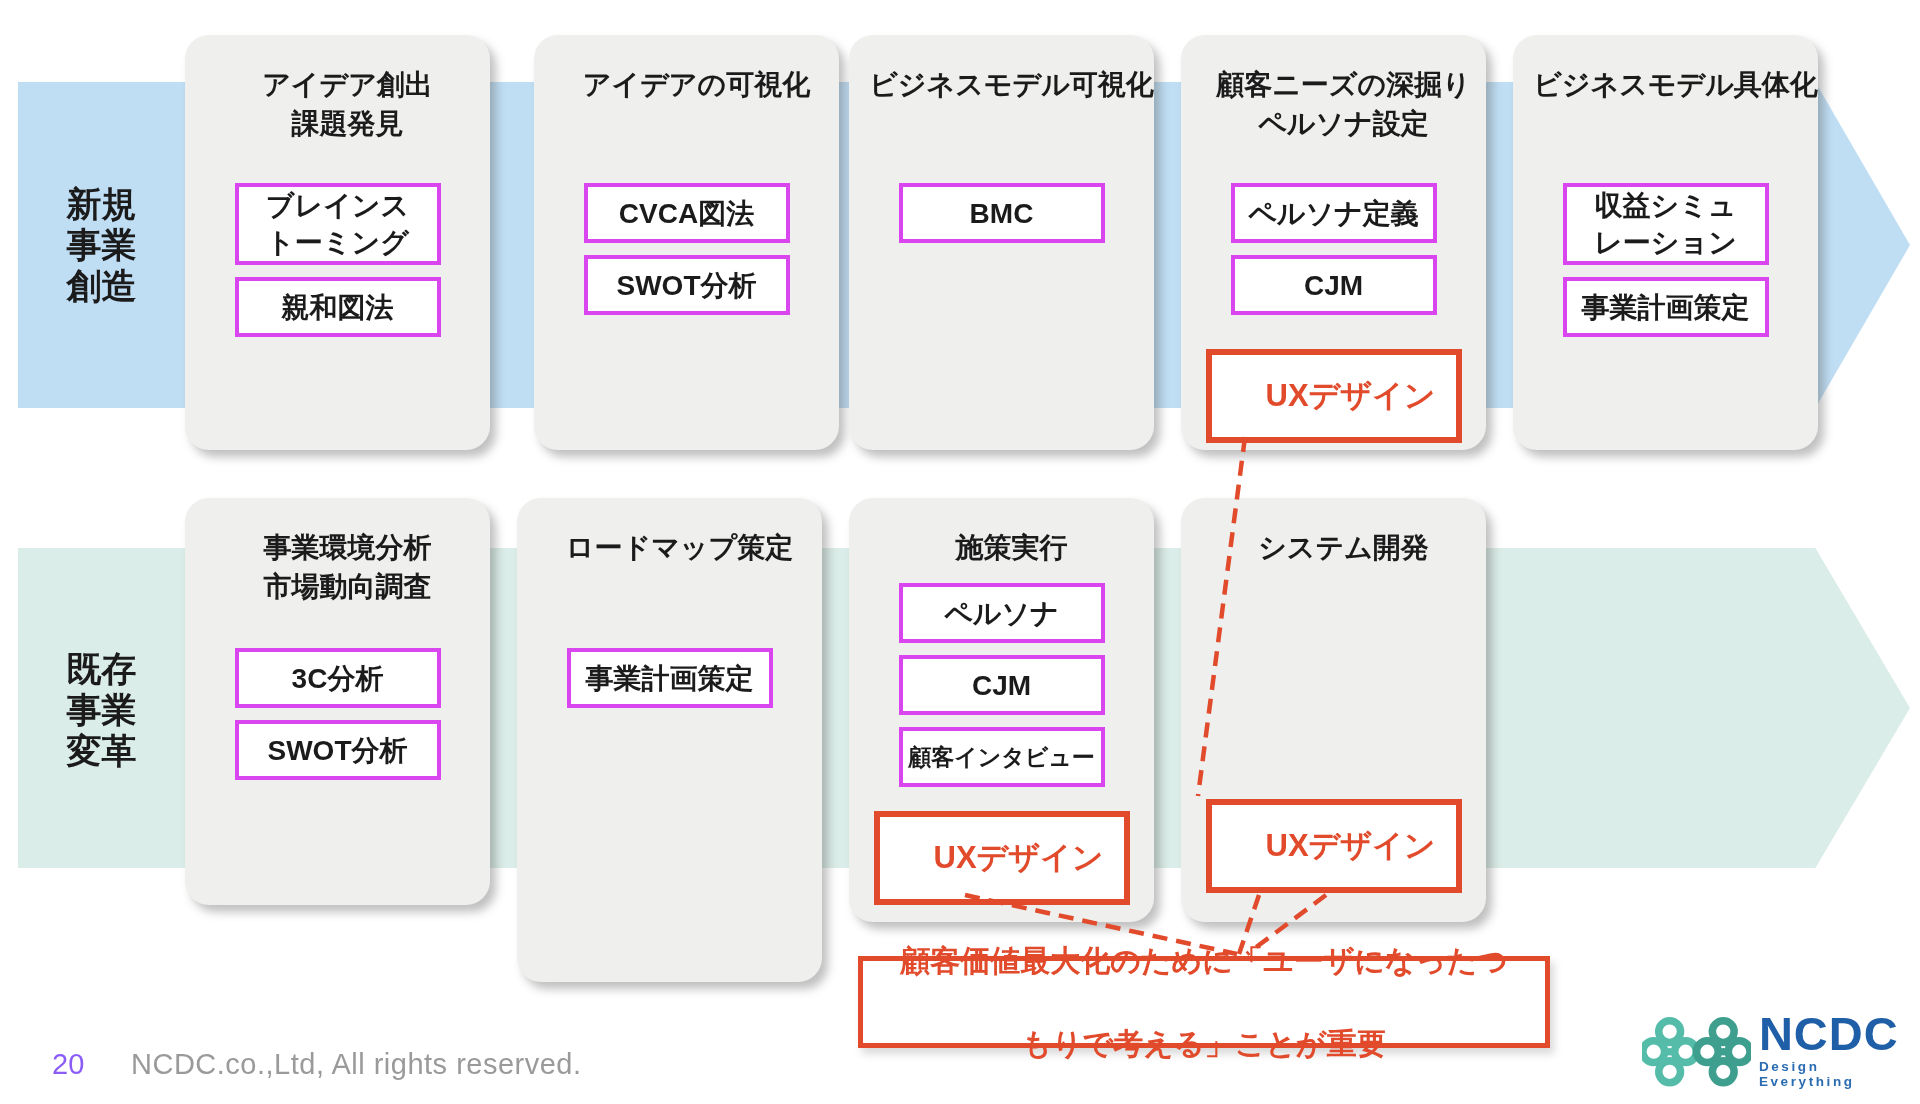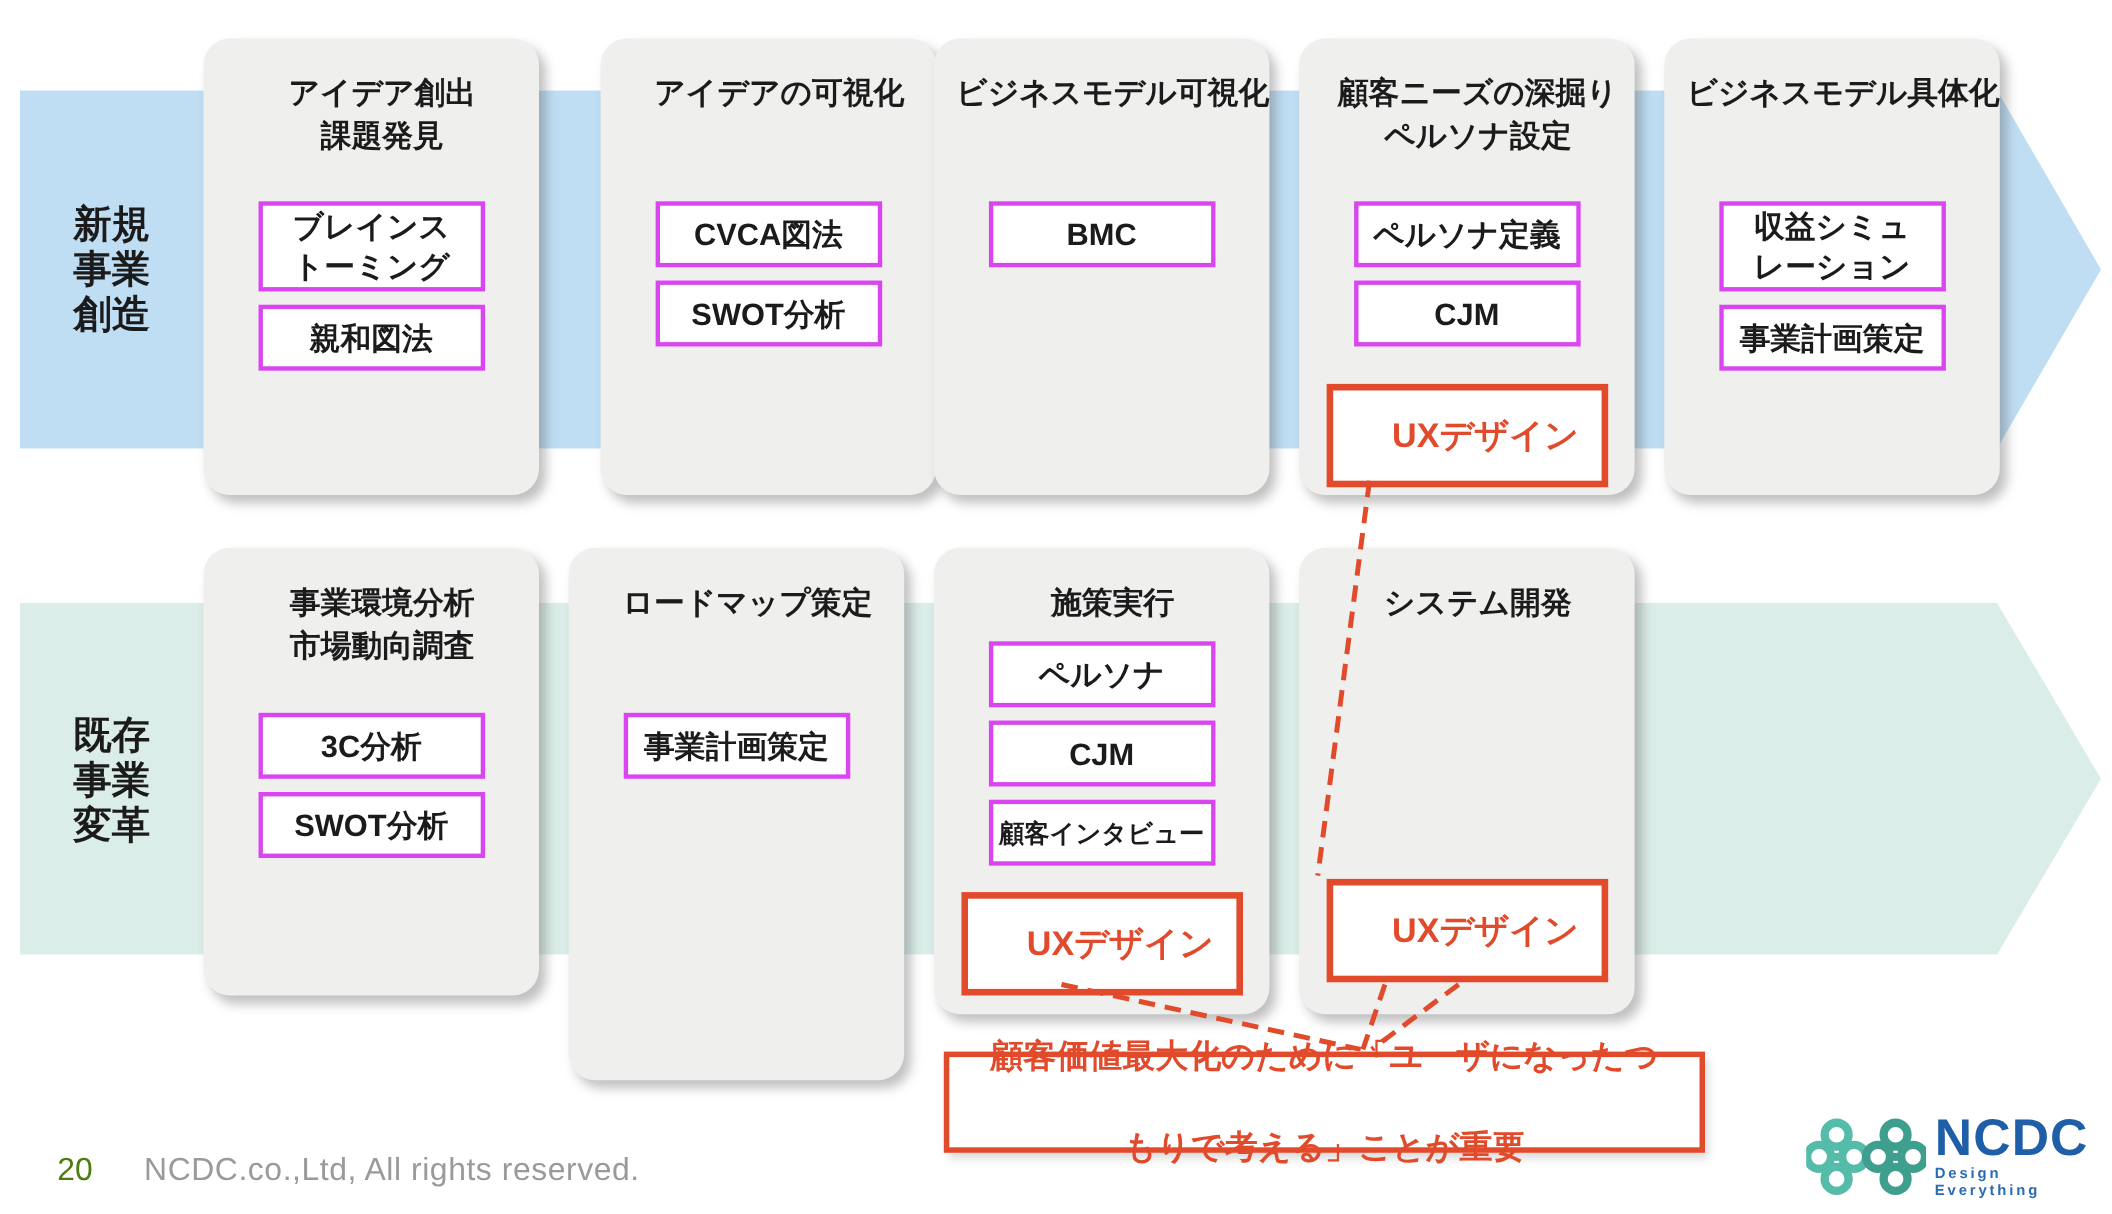--- a/index.html
+++ b/index.html
@@ -57,21 +57,21 @@
   
   .annotation{
     position:absolute;left:858px;top:956px;width:692px;height:92px;z-index:6;
     box-sizing:border-box;background:#ffffff;border:5px solid #E14A2B;
     display:flex;flex-direction:column;align-items:center;justify-content:center;
     font-size:30px;font-weight:bold;line-height:41px;color:#E14A2B;text-align:center;
     box-shadow:4px 6px 8px rgba(0,0,0,.15);
     gap:42px;
   }
   
-  .page-number{position:absolute;left:52px;top:1048px;font-size:29px;color:#4d7c0f;}
+  .page-number{position:absolute;left:52px;top:1048px;font-size:29px;color:#8b5cf6;}
   .copyright{position:absolute;left:131px;top:1048px;font-size:29px;color:#9A9A9A;letter-spacing:.5px;}
   
   .logo{position:absolute;left:1642px;top:1008px;display:flex;align-items:center;z-index:2;}
   .logo-text{display:flex;flex-direction:column;margin-left:8px;}
   .logo-word{font-size:47px;font-weight:800;line-height:46px;color:#1F5FA8;letter-spacing:1px;}
   .logo-tagline{font-size:13.5px;font-weight:bold;color:#2A6CB2;letter-spacing:2.6px;margin-top:2px;}
 </style>
 </head>
 <body>
 
@@ -98,21 +98,21 @@
     <div class="mbox">
       <div>ブレインス</div>
       <div>トーミング</div>
     </div>
     <div class="mbox">
       <div>親和図法</div>
     </div>
   </div>
 </div>
 
-<div class="card" style="left:546px;top:35px;height:415px">
+<div class="card" style="left:534px;top:35px;height:415px">
   <div class="card-title">
     <div>アイデアの可視化</div>
   </div>
   <div class="card-boxes" style="top:148px">
     <div class="mbox">
       <div>CVCA図法</div>
     </div>
     <div class="mbox">
       <div>SWOT分析</div>
     </div>

